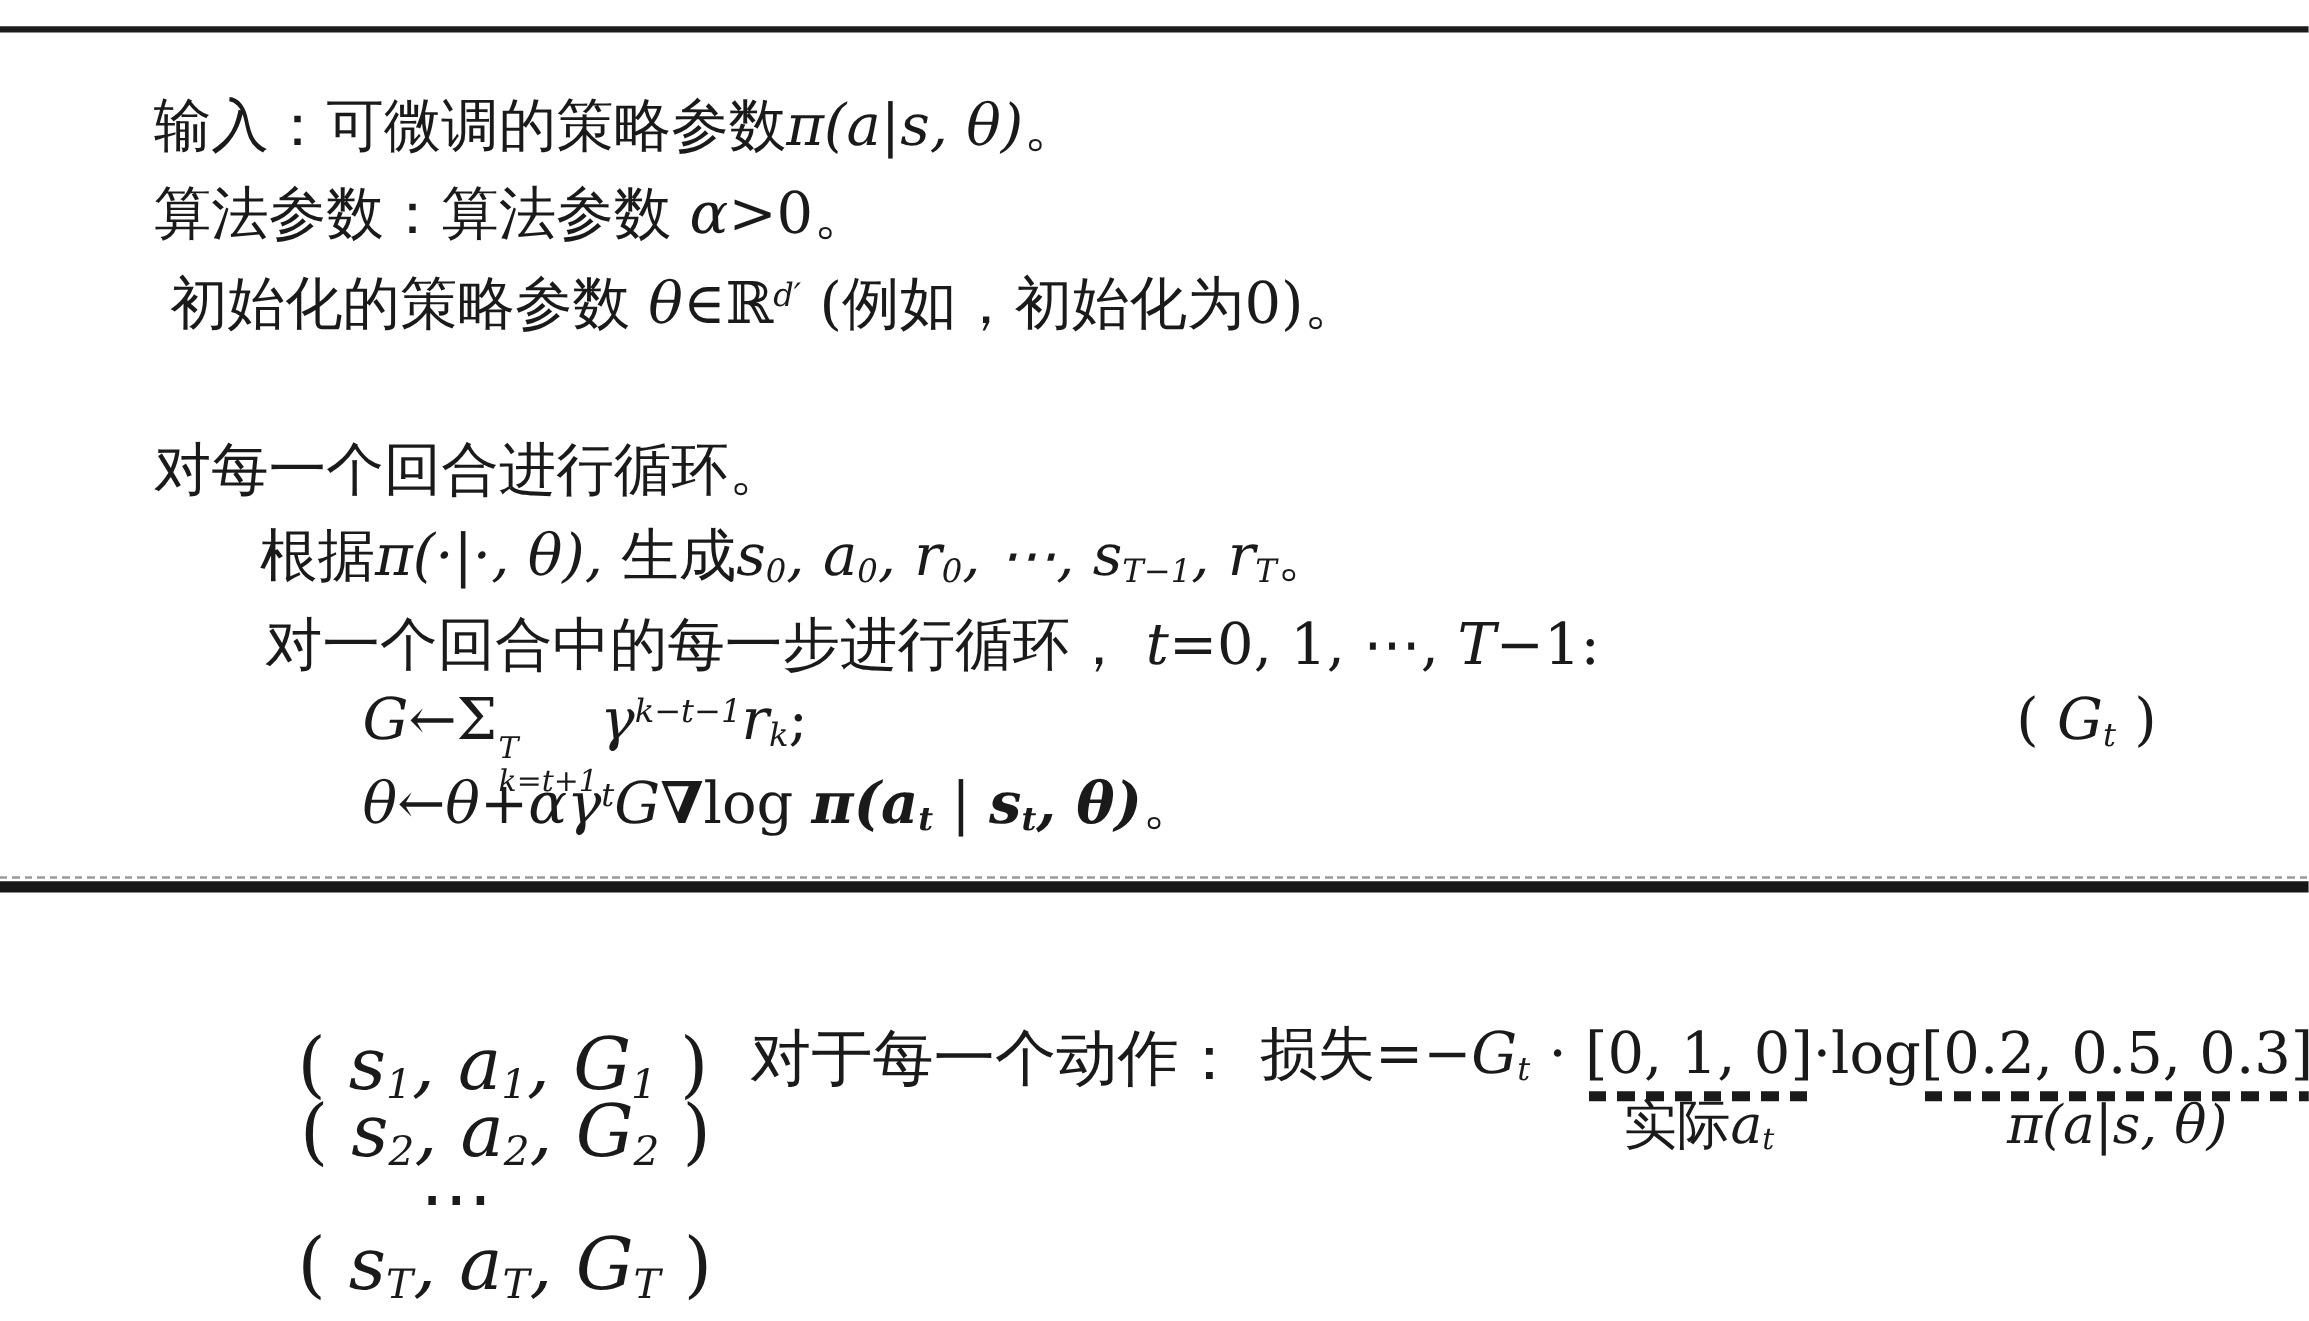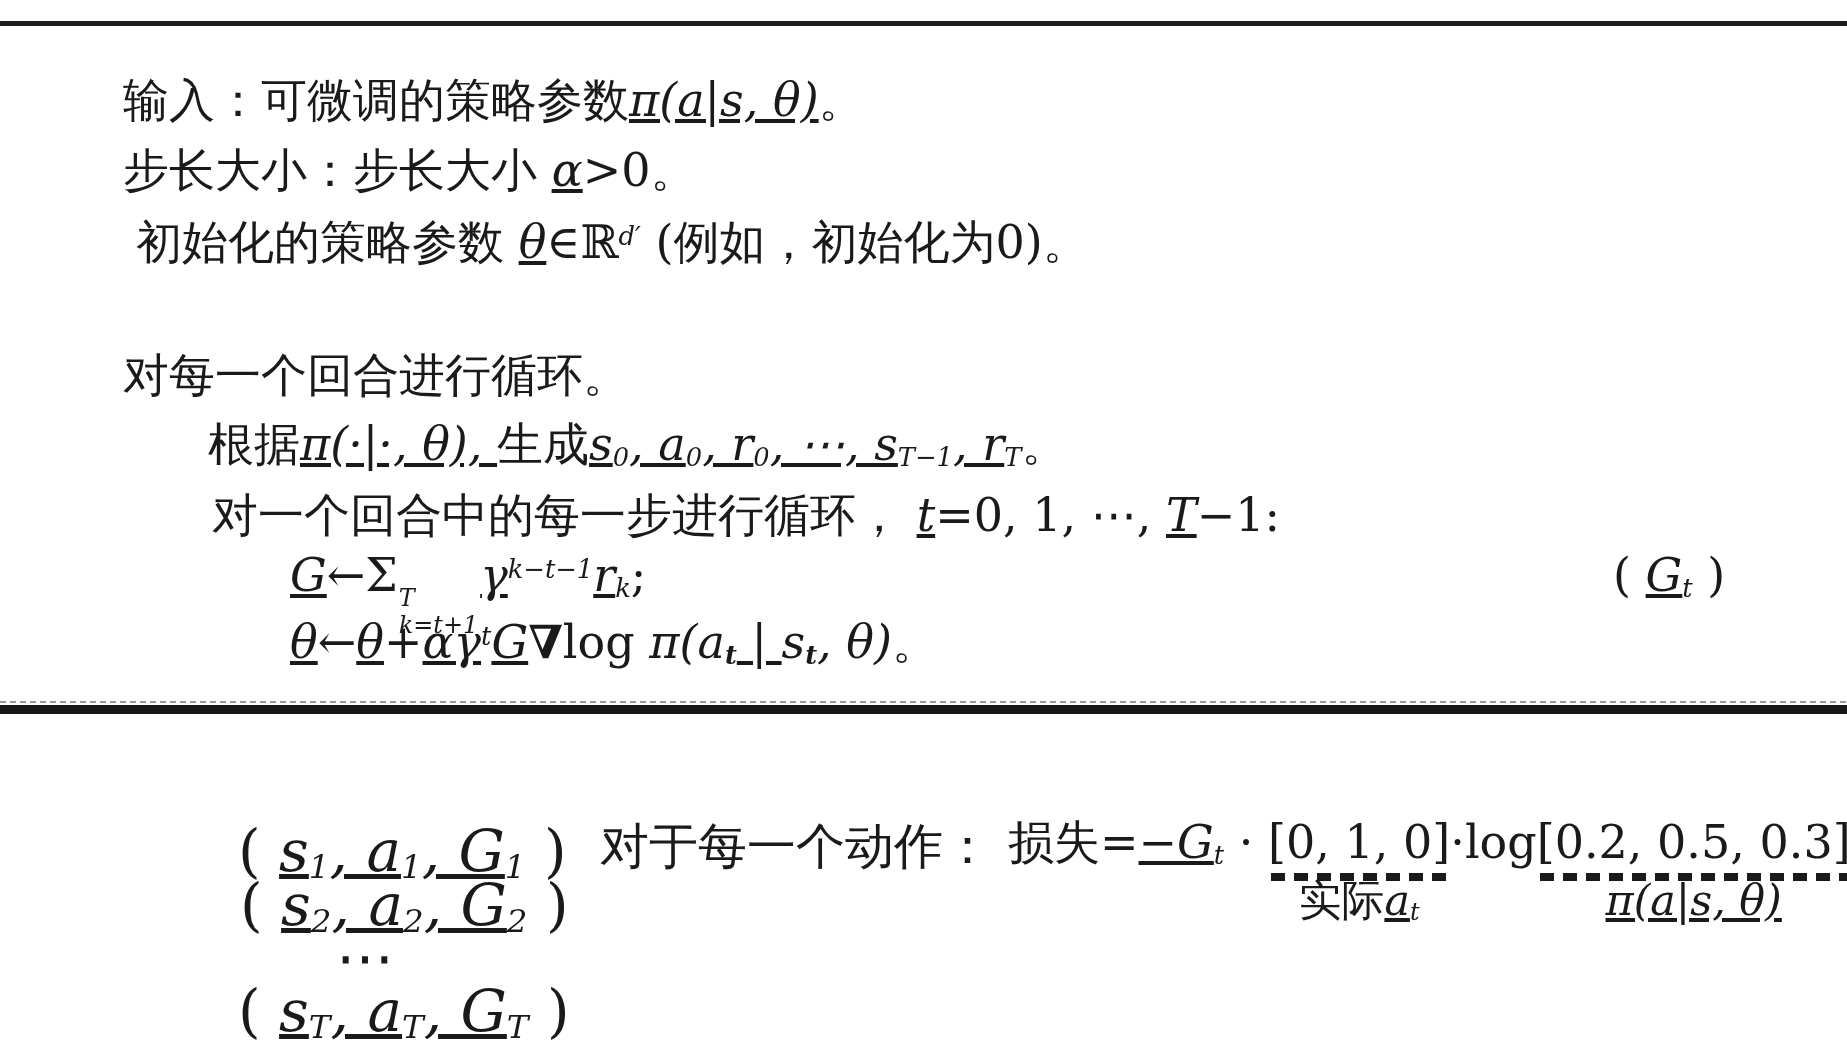--- a/index.html
+++ b/index.html
@@ -15,22 +15,22 @@
   .rule-top { top: 21px; height: 5px; background: #1c1c1c; }
   .rule-mid-thin { top: 701px; height: 2px;
     background: repeating-linear-gradient(90deg, #9a9a9a 0 6px, transparent 6px 10px); }
   .rule-mid-thick { top: 705px; height: 9px; background: #171717; }
 
   .line {
     position: absolute; white-space: nowrap;
     font-size: 46px; line-height: 1.3; color: var(--ink);
   }
   .t   { font-style: normal; }
-  .m   { font-style: italic; text-decoration: underline; }
-  .mb  { font-style: italic; font-weight: normal; }
+  .m   { font-style: italic; }
+  .mb  { font-style: italic; font-weight: bold; }
   .b   { font-weight: bold; }
   .sup  { font-style: italic; font-size: 0.56em; vertical-align: 0.52em; }
   .sub  { font-style: italic; font-size: 0.56em; vertical-align: -0.22em; }
   .subb { font-style: italic; font-weight: bold; font-size: 0.56em; vertical-align: -0.22em; }
   .supsub {
     display: inline-flex; flex-direction: column; align-items: flex-start;
     font-style: italic; font-size: 0.52em; line-height: 1.12;
     vertical-align: -0.62em; margin: 0 2px 0 1px;
   }
   .tuples { text-align: center; width: 254px; font-size: 58px; }
@@ -47,21 +47,21 @@
 </style>
 </head>
 <body>
 
 <div class="rule rule-top"></div>
 <div class="rule rule-mid-thin"></div>
 <div class="rule rule-mid-thick"></div>
 
 <div>
   <div class="line" style="left:123px; top:71px"><span class="t">输入：可微调的策略参数</span><span class="m">π(a|s, θ)</span><span class="t">。</span></div>
-  <div class="line" style="left:123px; top:141px"><span class="t">步长大小：步长大小 </span><span class="m">α</span><span class="t">&gt;0。</span></div>
+  <div class="line" style="left:123px; top:141px"><span class="t">算法参数：算法参数 </span><span class="m">α</span><span class="t">&gt;0。</span></div>
   <div class="line" style="left:136px; top:213px"><span class="t">初始化的策略参数 </span><span class="m">θ</span><span class="t">∈ℝ</span><span class="sup">d′</span><span class="t"> (例如，初始化为0)。</span></div>
   <div class="line" style="left:123px; top:346px"><span class="t">对每一个回合进行循环。</span></div>
   <div class="line" style="left:208px; top:415px"><span class="t">根据</span><span class="m">π(·|·, θ), </span><span class="t">生成</span><span class="m">s</span><span class="sub">0</span><span class="m">, a</span><span class="sub">0</span><span class="m">, r</span><span class="sub">0</span><span class="m">, ⋯, s</span><span class="sub">T−1</span><span class="m">, r</span><span class="sub">T</span><span class="t">。</span></div>
   <div class="line" style="left:212px; top:486px"><span class="t">对一个回合中的每一步进行循环， </span><span class="m">t</span><span class="t">=0, 1, ⋯, </span><span class="m">T</span><span class="t">−1:</span></div>
   <div class="line" style="left:290px; top:546px"><span class="m">G</span><span class="t">←Σ</span><span class="supsub">
         <span>T</span>
         <span>k=t+1</span>
       </span><span class="m">γ</span><span class="sup">k−t−1</span><span class="m">r</span><span class="sub">k</span><span class="t">;</span></div>
   <div class="line" style="left:1613px; top:546px"><span class="t">( </span><span class="m">G</span><span class="sub">t</span><span class="t"> )</span></div>
   <div class="line" style="left:290px; top:613px"><span class="m">θ</span><span class="t">←</span><span class="m">θ</span><span class="t">+</span><span class="m">αγ</span><span class="sup">t</span><span class="m">G</span><span class="b">∇</span><span class="t">log </span><span class="mb">π(a</span><span class="subb">t</span><span class="m"> | </span><span class="mb">s</span><span class="subb">t</span><span class="mb">, θ)</span><span class="t">。</span></div>

